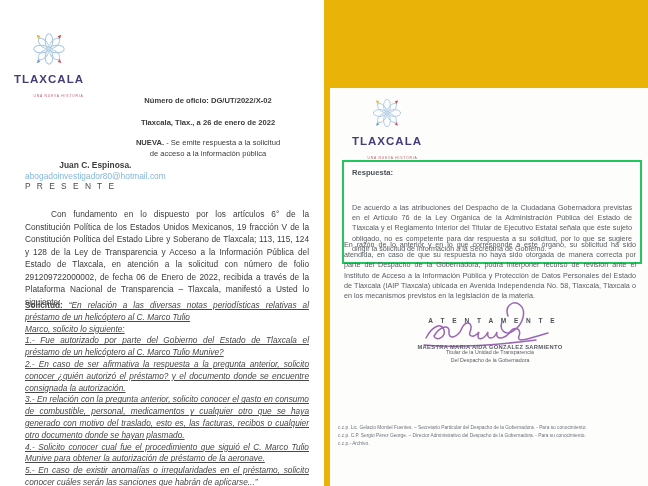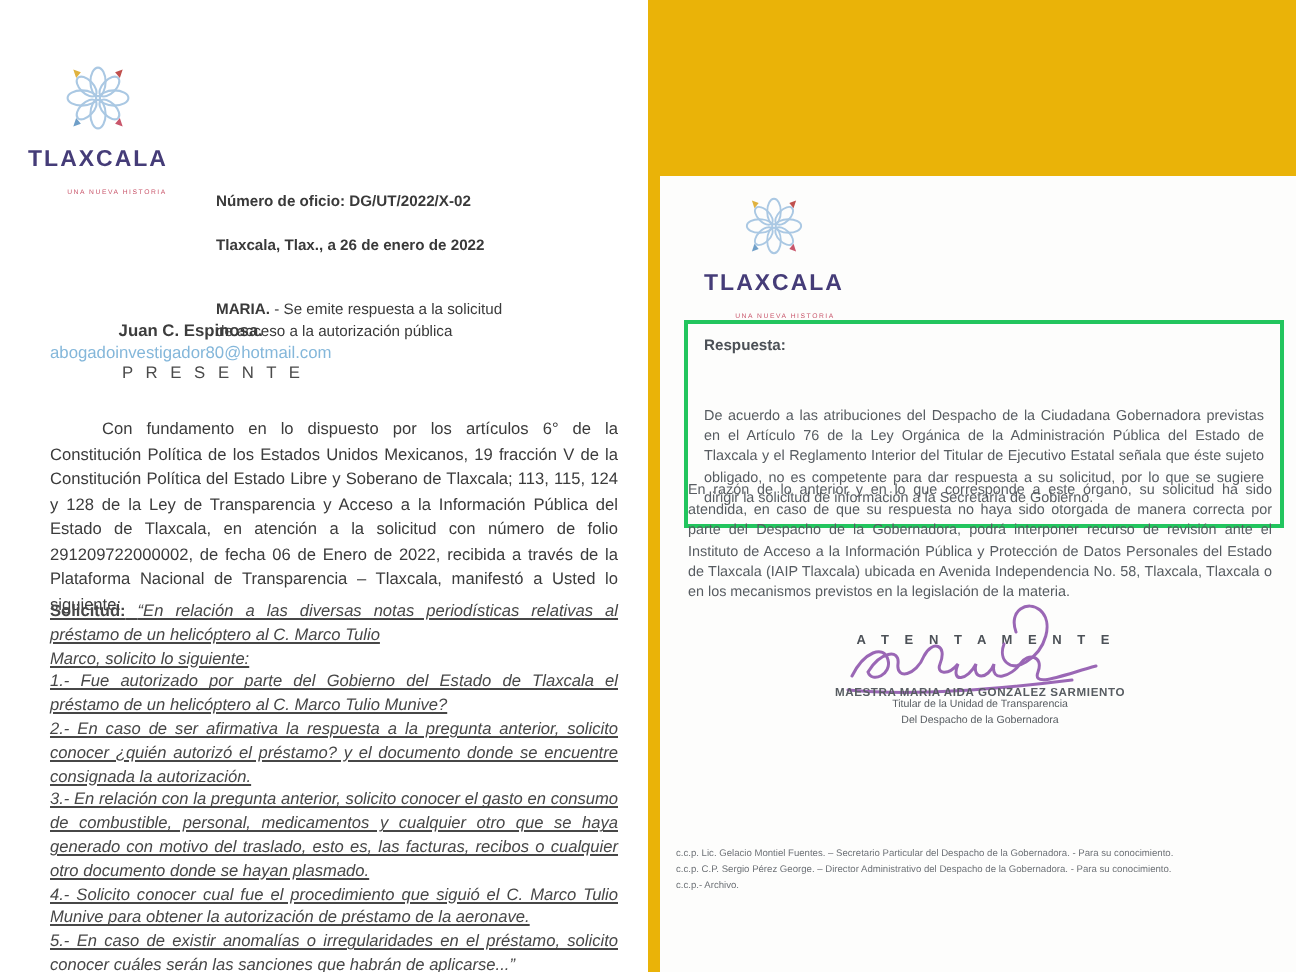--- a/index.html
+++ b/index.html
@@ -12,29 +12,29 @@
   #right-page{left:330px; top:88px; width:318px; height:398px; background:#fdfdfc;}
 
   
   .logo{position:absolute; text-align:center;}
   .logo .brand{display:block; font-weight:bold; font-size:11.5px; letter-spacing:1px; color:#453c78; margin-top:1px;}
   .logo .tagline{display:inline-block; font-size:6px; letter-spacing:1.4px; color:#c9566b; transform:scale(0.56); transform-origin:center top; white-space:nowrap;}
   #left-logo{left:14px; top:30px; width:70px;}
   #right-logo{left:18px; top:8px; width:78px;}
 
   
-  .hdr{position:absolute; right:16px; top:96px; width:200px; text-align:left; font-size:7.6px; font-weight:bold; color:#3a3a3a;}
+  .hdr{position:absolute; right:16px; top:96px; width:200px; text-align:center; font-size:7.6px; font-weight:bold; color:#3a3a3a;}
   .hdr .oficio{margin-bottom:13px;}
-  .hdr .dateline{margin-bottom:23px;}
+  .hdr .dateline{margin-bottom:11px;}
   .hdr .subject{font-weight:normal; line-height:10.5px;}
   .hdr .subject .b{font-weight:bold;}
   .recipient{position:absolute; left:25px; top:161px; font-size:8.4px; line-height:9.5px;}
   .recipient .rname{font-weight:bold;text-align:center;}
   .recipient .remail{color:#84b7da; margin-top:1px;}
-  .recipient .salut{letter-spacing:2px; margin-top:1px; color:#4a4a4a;margin-left:36px;}
+  .recipient .salut{letter-spacing:2px; margin-top:1px; color:#4a4a4a;}
   .bodypar{position:absolute; left:25px; top:208px; width:284px; font-size:8.3px; line-height:12.5px;
            text-align:justify; text-indent:26px; color:#3b3b3b;}
   .request{position:absolute; left:25px; top:300px; width:284px; font-size:8.3px; line-height:11.8px;
            text-align:justify; font-style:italic; color:#474747;}
   .request .rq-label{font-weight:bold; font-style:normal;}
   .request p{margin:0;text-decoration:underline;}
 
   
   .resp-box{position:absolute; left:12px; top:72px; width:280px; border:2px solid #22c55e;
             padding:6px 8px 8px 8px; color:#575c61;}
@@ -79,23 +79,23 @@
       </span>
       <span class="brand">TLAXCALA</span>
       <span class="tagline">UNA NUEVA HISTORIA</span>
     </div>
 
     <div class="hdr">
       <div class="oficio">Número de oficio: DG/UT/2022/X-02</div>
       <div class="dateline">Tlaxcala, Tlax., a 26 de enero de 2022</div>
       <div class="subject">
         <div>
-          <span class="b">MARIA.</span><span> - Se emite respuesta a la solicitud</span>
+          <span class="b">NUEVA.</span><span> - Se emite respuesta a la solicitud</span>
         </div>
-        <div>de acceso a la autorización pública</div>
+        <div>de acceso a la información pública</div>
       </div>
     </div>
 
     <div class="recipient">
       <div class="rname">Juan C. Espinosa.</div>
       <div class="remail">abogadoinvestigador80@hotmail.com</div>
       <div class="salut">P R E S E N T E</div>
     </div>
 
     <div class="bodypar">Con fundamento en lo dispuesto por los artículos 6° de la Constitución Política de los Estados Unidos Mexicanos, 19 fracción V de la Constitución Política del Estado Libre y Soberano de Tlaxcala; 113, 115, 124 y 128 de la Ley de Transparencia y Acceso a la Información Pública del Estado de Tlaxcala, en atención a la solicitud con número de folio 291209722000002, de fecha 06 de Enero de 2022, recibida a través de la Plataforma Nacional de Transparencia – Tlaxcala, manifestó a Usted lo siguiente:</div>

